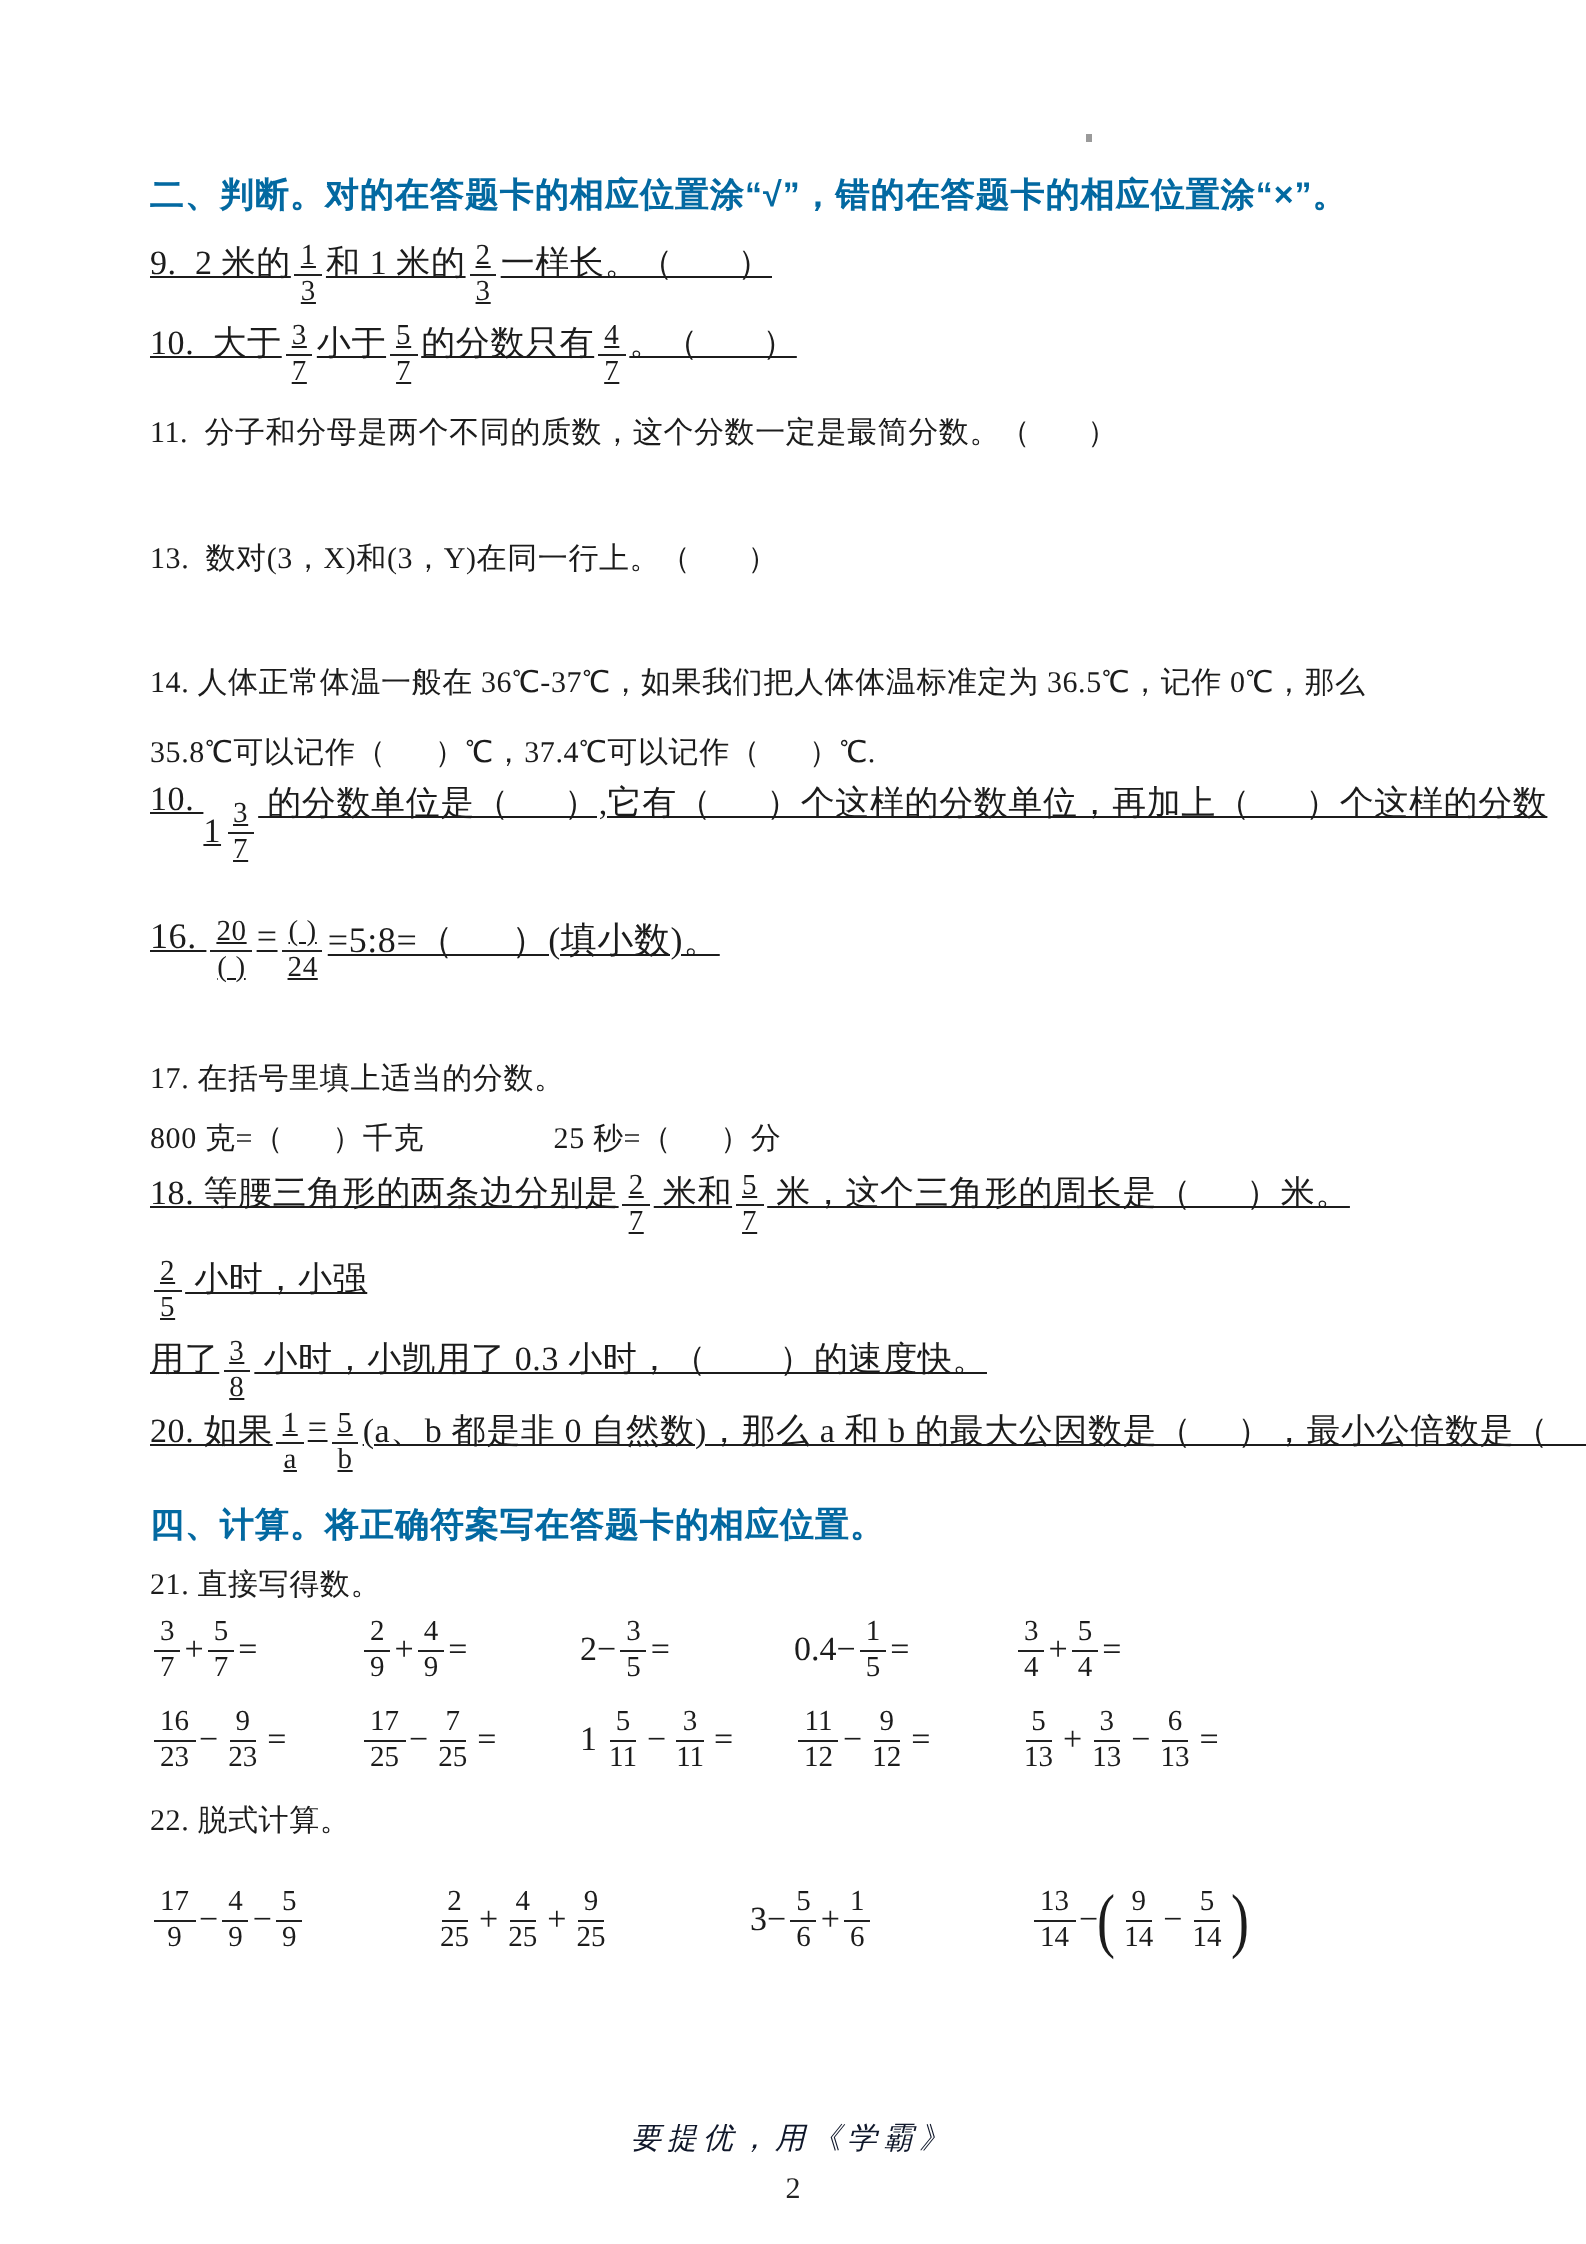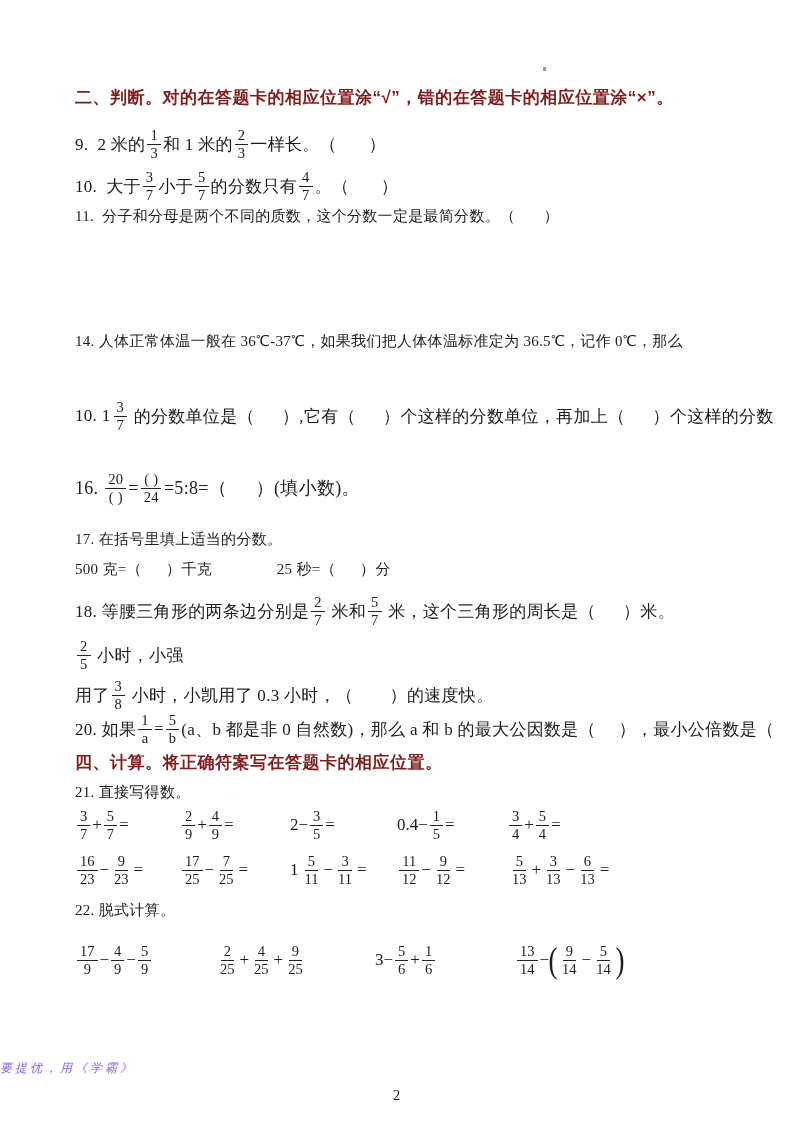--- a/index.html
+++ b/index.html
@@ -9,30 +9,30 @@
     background:#ffffff;
     margin:0 auto;
     font-family:"Liberation Serif", serif;
     color:#1c1c1c;
     overflow:hidden;
   }
   .sec-title{
     position:absolute;left:75px;
     font-family:"Liberation Sans", sans-serif;
     font-weight:bold;font-size:17px;letter-spacing:0.5px;
-    white-space:pre;color:#7f1d1d;
+    white-space:pre;color:#0369a1;
   }
   .pline{
     position:absolute;left:75px;
     font-size:15px;white-space:pre;letter-spacing:0.3px;
   }
   .fline{
     position:absolute;left:75px;right:40px;
-    display:flex;align-items:center;
-    font-size:17px;letter-spacing:0.3px;
+    display:flex;
+    font-size:17px;letter-spacing:0.3px;text-decoration:underline;
   }
   .fline .txt, .cell .txt{white-space:pre;}
   .fr{
     display:inline-flex;flex-direction:column;align-items:center;
     font-size:14.5px;line-height:1.15;margin:0 2px;vertical-align:middle;
   }
   .fr .num{display:block;border-bottom:1px solid #222;padding:0 3px;text-align:center;}
   .fr .den{display:block;padding:0 3px;text-align:center;}
   .mx{display:inline-flex;align-items:center;}
   .mx .whole{font-size:17px;margin-right:1px;}
@@ -40,22 +40,22 @@
     font-size:36px;font-weight:300;line-height:0.9;
     font-family:"Liberation Serif", serif;
     display:inline-block;transform:scaleX(0.75);margin:0 -2px;
   }
   .row{position:absolute;left:75px;width:670px;}
   .cell{
     position:absolute;top:0;
     display:flex;align-items:center;font-size:17px;
   }
   .footer-slogan{
-    position:absolute;width:100%;
-    font-style:italic;font-size:12px;letter-spacing:3px;color:#8b5cf6;
+    position:absolute;width:100%;text-align:center;
+    font-style:italic;font-size:15px;letter-spacing:3px;color:#0f172a;
   }
   .page-number{
     position:absolute;width:100%;text-align:center;
     font-size:15px;color:#222;
   }
   .stray-mark{
     position:absolute;left:543px;top:67px;width:3px;height:4px;
     background:#9a9a9a;
   }
 </style>
@@ -93,23 +93,25 @@
         <span class="den">7</span>
       </span>
       <span class="txt">的分数只有</span>
       <span class="fr">
         <span class="num">4</span>
         <span class="den">7</span>
       </span>
       <span class="txt">。（       ）</span>
     </div>
   <div class="pline" style="top:207px">11.  分子和分母是两个不同的质数，这个分数一定是最简分数。（       ）</div>
+  <div class="pline" style="top:270px">13.  数对(3，X)和(3，Y)在同一行上。（       ）</div>
 
 
   <div class="pline" style="top:332px">14. 人体正常体温一般在 36℃-37℃，如果我们把人体体温标准定为 36.5℃，记作 0℃，那么</div>
+  <div class="pline" style="top:367px">35.8℃可以记作（      ）℃，37.4℃可以记作（      ）℃.</div>
 
   <div class="fline" style="top:390px;height:52px">
       <span class="txt">10. </span>
       <span class="mx">
         <span class="whole">1</span>
         <span class="fr">
           <span class="num">3</span>
           <span class="den">7</span>
         </span>
       </span>
@@ -124,21 +126,21 @@
       </span>
       <span class="txt">=</span>
       <span class="fr">
         <span class="num">( )</span>
         <span class="den">24</span>
       </span>
       <span class="txt">=5:8=（      ）(填小数)。</span>
     </div>
 
   <div class="pline" style="top:530px">17. 在括号里填上适当的分数。</div>
-  <div class="pline" style="top:560px">500 克=（      ）千克                25 秒=（      ）分</div>
+  <div class="pline" style="top:560px">800 克=（      ）千克                25 秒=（      ）分</div>
 
   <div class="fline" style="top:585px;height:52px">
       <span class="txt">18. 等腰三角形的两条边分别是</span>
       <span class="fr">
         <span class="num">2</span>
         <span class="den">7</span>
       </span>
       <span class="txt"> 米和</span>
       <span class="fr">
         <span class="num">5</span>

